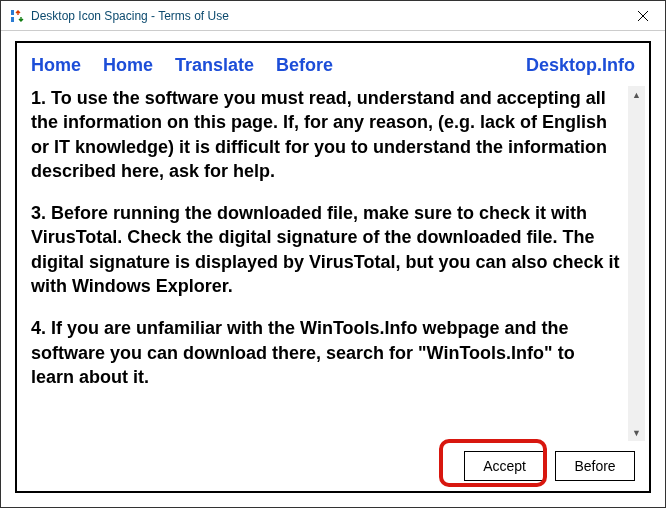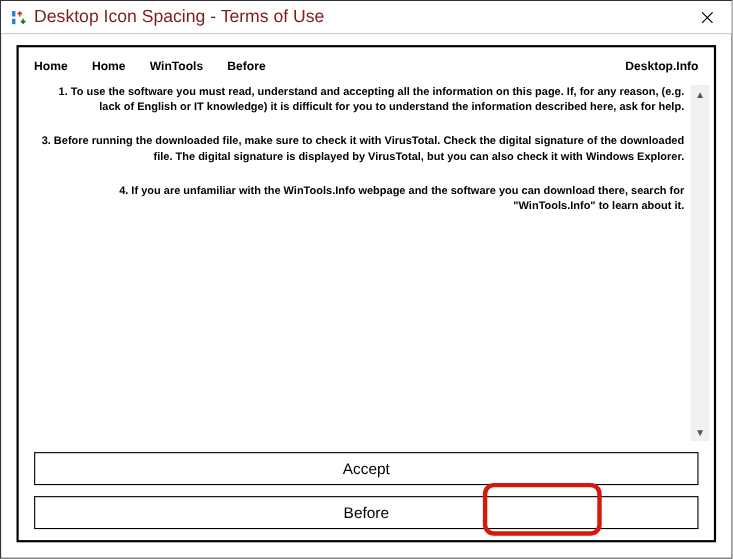--- a/index.html
+++ b/index.html
@@ -37,22 +37,22 @@
       margin-right: 6px;
       display: inline-flex;
       align-items: center;
       justify-content: center;
     }
     .app-icon svg {
       width: 14px;
       height: 14px;
     }
     .title-text {
-      font-size: 16px;
-      color: #7f1d1d;
+      font-size: 12px;
+      color: #0c4a6e;
     }
     .close-btn {
       position: absolute;
       right: 0;
       top: 0;
       width: 45px;
       height: 30px;
       display: flex;
       align-items: center;
       justify-content: center;
@@ -72,23 +72,23 @@
       border: 2px solid #000;
       flex: 1;
       display: flex;
       flex-direction: column;
       padding: 8px 0 10px 0;
     }
     .menubar {
       display: flex;
       align-items: center;
       padding: 4px 14px 10px 14px;
-      font-size: 11px;
+      font-size: 18px;
       font-weight: 600;
-      color: #000000;
+      color: #1d4ed8;
     }
     .menu-left {
       display: flex;
       gap: 22px;
     }
     .menu-item {
       cursor: pointer;
     }
     .menu-right {
       margin-left: auto;
@@ -96,27 +96,26 @@
     }
     .content-area {
       flex: 1;
       display: flex;
       padding: 0 4px 0 14px;
       overflow: hidden;
       position: relative;
     }
     .terms-text {
       flex: 1;
-      font-size: 10px;
+      font-size: 18px;
       font-weight: 600;
       line-height: 1.35;
       color: #000;
       overflow: hidden;
       padding-right: 4px;
-      text-align: right;
     }
     .terms-text p {
       margin-bottom: 18px;
     }
     .scrollbar {
       width: 17px;
       background: #f0f0f0;
       position: relative;
       margin-left: 2px;
     }
@@ -137,21 +136,20 @@
     .scroll-arrow.down {
       position: absolute;
       bottom: 0;
     }
     .button-row {
       display: flex;
       justify-content: flex-end;
       gap: 10px;
       padding: 10px 14px 0 14px;
       position: relative;
-      flex-direction: column;
     }
     .btn {
       border: 1px solid #000;
       background: #fff;
       padding: 6px 18px;
       font-size: 14px;
       font-family: inherit;
       cursor: pointer;
       min-width: 80px;
     }
@@ -186,21 +184,21 @@
       </svg>
     </div>
   </div>
 
   <div class="inner">
     <div class="inner-frame">
       <div class="menubar">
         <div class="menu-left">
           <span class="menu-item">Home</span>
           <span class="menu-item">Home</span>
-          <span class="menu-item">WinTools</span>
+          <span class="menu-item">Translate</span>
           <span class="menu-item">Before</span>
         </div>
         <span class="menu-right">Desktop.Info</span>
       </div>
 
       <div class="content-area">
         <div class="terms-text">
           <p>1. To use the software you must read, understand and accepting all the information on this page. If, for any reason, (e.g. lack of English or IT knowledge) it is difficult for you to understand the information described here, ask for help.</p>
           <p>3. Before running the downloaded file, make sure to check it with VirusTotal. Check the digital signature of the downloaded file. The digital signature is displayed by VirusTotal, but you can also check it with Windows Explorer.</p>
           <p>4. If you are unfamiliar with the WinTools.Info webpage and the software you can download there, search for "WinTools.Info" to learn about it.</p>

